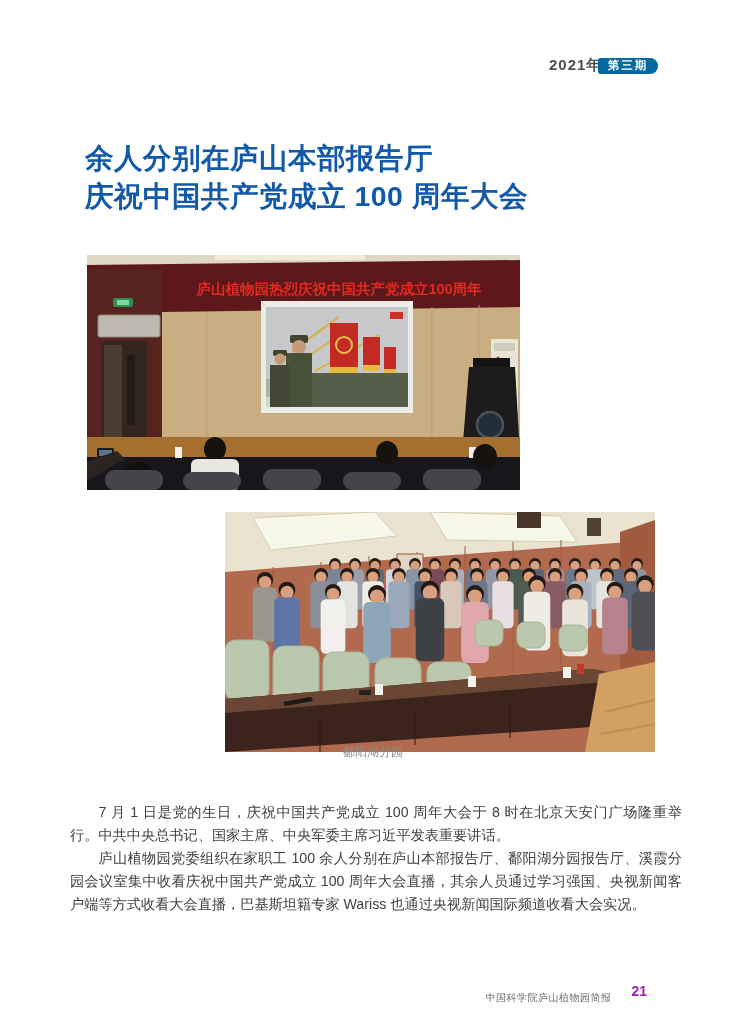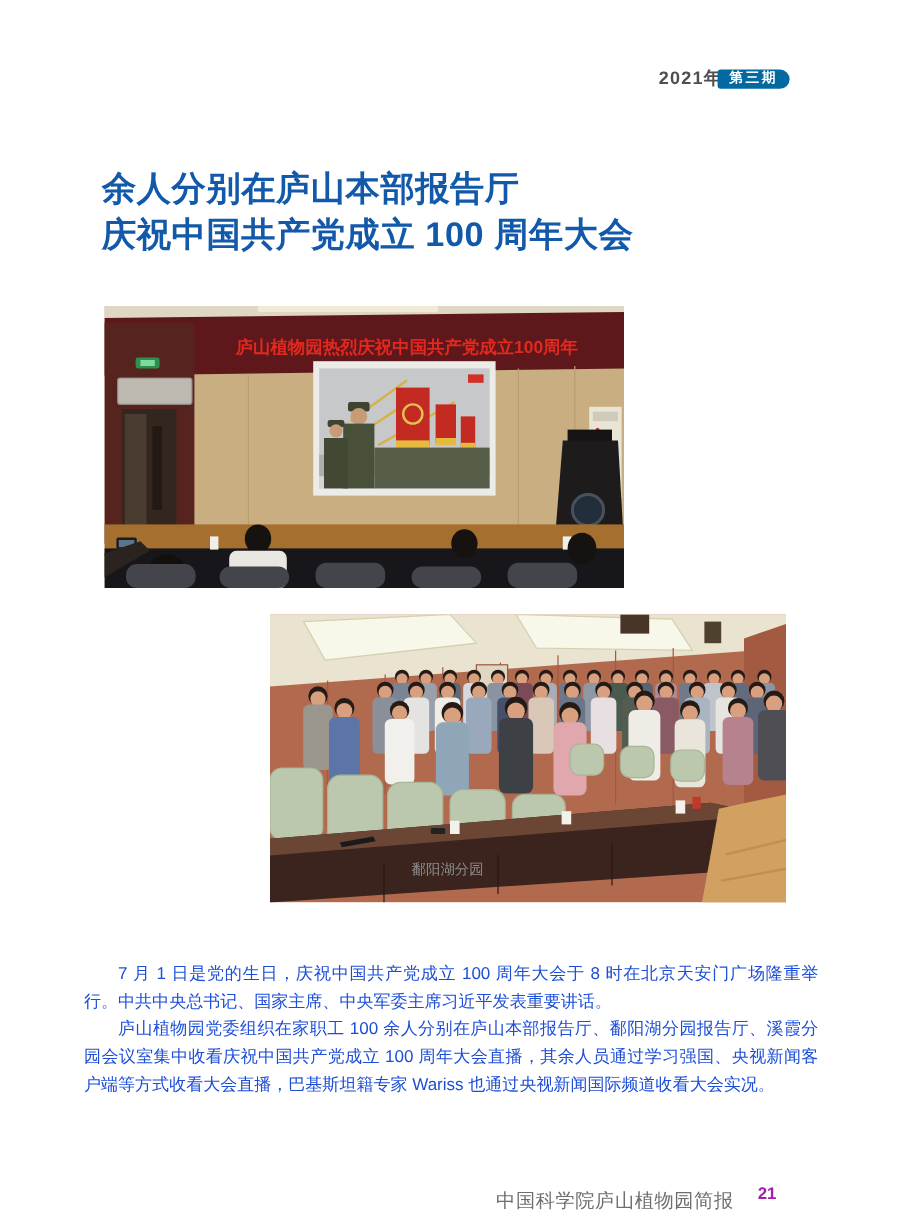--- a/index.html
+++ b/index.html
@@ -9,27 +9,27 @@
         color:#4e4f53;letter-spacing:1px;}
   .issue-badge{position:absolute;top:58px;left:598px;width:60px;height:16px;
         background:#0369a1;border-radius:3px 9px 9px 3px;color:#fff;font-size:11.5px;
         font-weight:bold;display:flex;align-items:center;justify-content:center;
         letter-spacing:2px;line-height:1;}
   .article-title{position:absolute;top:139px;left:85px;font-size:28.5px;font-weight:bold;
         color:#1259a9;line-height:38px;letter-spacing:0.5px;white-space:nowrap;}
   .photo{position:absolute;display:block;}
   #photo-hall{left:87px;top:255px;width:433px;height:235px;}
   #photo-branch{left:225px;top:512px;width:430px;height:240px;}
-  .caption{position:absolute;left:343px;top:716px;font-size:12px;color:#8c8c8c;}
+  .caption{position:absolute;left:343px;top:744px;font-size:12px;color:#8c8c8c;}
   .body-text{position:absolute;left:70px;top:801px;width:612px;font-size:14.2px;
-        line-height:23px;color:#1d4ed8;text-align:justify;}
+        line-height:23px;color:#404040;text-align:justify;}
   .body-text p{margin:0;text-indent:2em;}
   .footer{position:absolute;top:951px;left:70px;width:577px;display:flex;
         justify-content:flex-end;align-items:center;gap:20px;}
-  .footer .pub{font-size:16px;color:#6e6e6e;letter-spacing:0.5px;margin-top:40px;}
+  .footer .pub{font-size:10px;color:#6e6e6e;letter-spacing:0.5px;margin-top:40px;}
   .footer .pagenum{font-size:14px;font-weight:bold;color:#a21caf;margin-top:25px;}
   svg{display:block;}
 </style>
 </head>
 <body>
 
 <div class="page">
 
   <div class="header-year">2021年</div>
   <div class="issue-badge">第三期</div>

